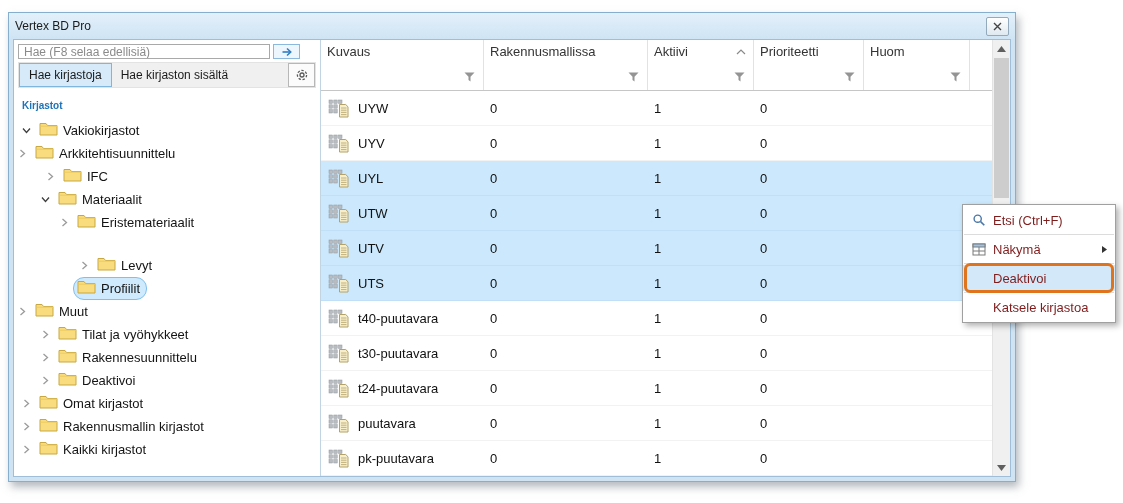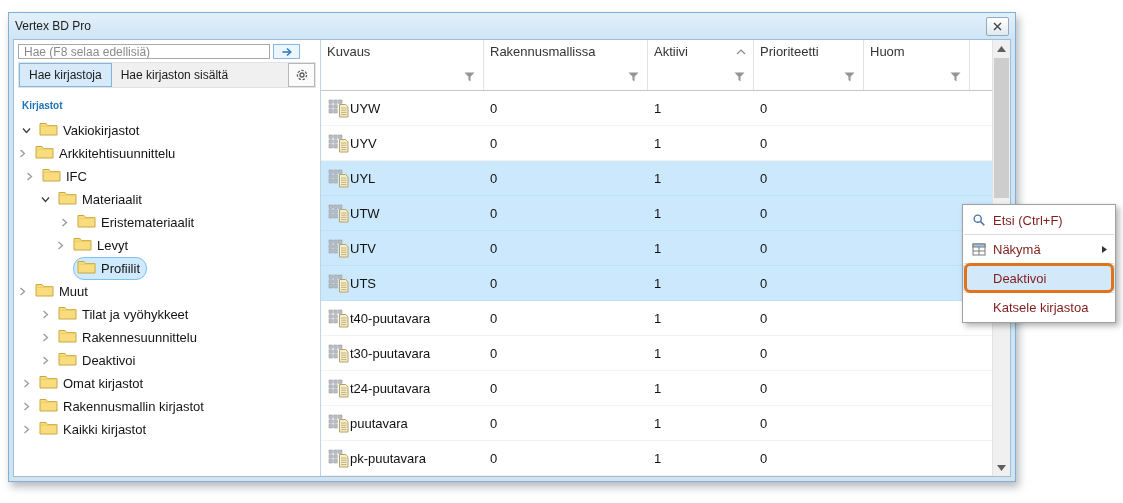--- a/index.html
+++ b/index.html
@@ -43,21 +43,21 @@
   .hcell{display:flex;align-items:center;justify-content:space-between;padding:0 7px 0 6px;
     border-right:1px solid #e2e2e2;font-size:13px;color:#333;overflow:hidden;white-space:nowrap;}
   .hcell.filler,.fcell.filler{border-right:none;}
   .sortcaret{display:none;flex:none;}
   .hcell.sorted .sortcaret{display:block;}
   .filter-row{height:27px;border-bottom:1px solid #c6c6c6;}
   .fcell{display:flex;align-items:center;justify-content:flex-end;padding:0 7px;border-right:1px solid #e2e2e2;}
   .tbody{flex:1;overflow:hidden;}
   .trow{height:34px;align-items:center;border-bottom:1px solid #f2f2f2;}
   .trow.selected{background:#cbe8fc;border-bottom-color:#bfe0f6;}
-  .c-kuvaus{display:flex;align-items:center;padding-left:7px;font-size:13px;color:#111;overflow:hidden;white-space:nowrap;}
+  .c-kuvaus{display:flex;align-items:center;gap:8px;padding-left:7px;font-size:13px;color:#111;overflow:hidden;white-space:nowrap;}
   .cell.num{font-size:13px;color:#111;padding-left:6px;}
   .rowicon{flex:none;display:flex;}
 
   
   .scrollbar{position:absolute;top:0;right:0;bottom:0;width:17px;background:#f0f0f0;border-left:1px solid #e3e3e3;}
   .sb-btn{position:absolute;left:0;width:17px;height:17px;display:flex;align-items:center;justify-content:center;}
   .sb-up{top:0;} .sb-down{bottom:0;}
   .sb-thumb{position:absolute;top:18px;left:1px;width:15px;height:140px;background:#cdcdcd;}
 
   
@@ -137,21 +137,21 @@
     <span class="row-sel">
       <span class="folder">
         <svg width="19" height="15" viewBox="0 0 19 15">
                     <path d="M1 2.5 h6 l1.5 2 H18 v9.5 H1 z" fill="#f9dc7e" stroke="#c8a845"></path>
                     <path d="M1.5 5.2 H18" stroke="#eccb60" fill="none"></path>
                   </svg>
       </span>
       <span class="tlabel">Arkkitehtisuunnittelu</span>
     </span>
   </div>
-            <div class="tree-item" style="padding-left: 7px;">
+            <div class="tree-item" style="padding-left: 28px;">
     <span class="chev">
       <svg width="9" height="9" viewBox="0 0 9 9">
                   <path d="M2.5 1 L6.5 4.5 L2.5 8" fill="none" stroke="currentColor" stroke-width="1.3"></path>
                 </svg>
     </span>
     <span class="row-sel">
       <span class="folder">
         <svg width="19" height="15" viewBox="0 0 19 15">
                     <path d="M1 2.5 h6 l1.5 2 H18 v9.5 H1 z" fill="#f9dc7e" stroke="#c8a845"></path>
                     <path d="M1.5 5.2 H18" stroke="#eccb60" fill="none"></path>
@@ -185,21 +185,21 @@
     <span class="row-sel">
       <span class="folder">
         <svg width="19" height="15" viewBox="0 0 19 15">
                     <path d="M1 2.5 h6 l1.5 2 H18 v9.5 H1 z" fill="#f9dc7e" stroke="#c8a845"></path>
                     <path d="M1.5 5.2 H18" stroke="#eccb60" fill="none"></path>
                   </svg>
       </span>
       <span class="tlabel">Eristemateriaalit</span>
     </span>
   </div>
-            <div class="tree-item" style="padding-left: 38px;">
+            <div class="tree-item" style="padding-left: 62px; margin-top: 20px;">
     <span class="chev">
       <svg width="9" height="9" viewBox="0 0 9 9">
                   <path d="M2.5 1 L6.5 4.5 L2.5 8" fill="none" stroke="currentColor" stroke-width="1.3"></path>
                 </svg>
     </span>
     <span class="row-sel">
       <span class="folder">
         <svg width="19" height="15" viewBox="0 0 19 15">
                     <path d="M1 2.5 h6 l1.5 2 H18 v9.5 H1 z" fill="#f9dc7e" stroke="#c8a845"></path>
                     <path d="M1.5 5.2 H18" stroke="#eccb60" fill="none"></path>

